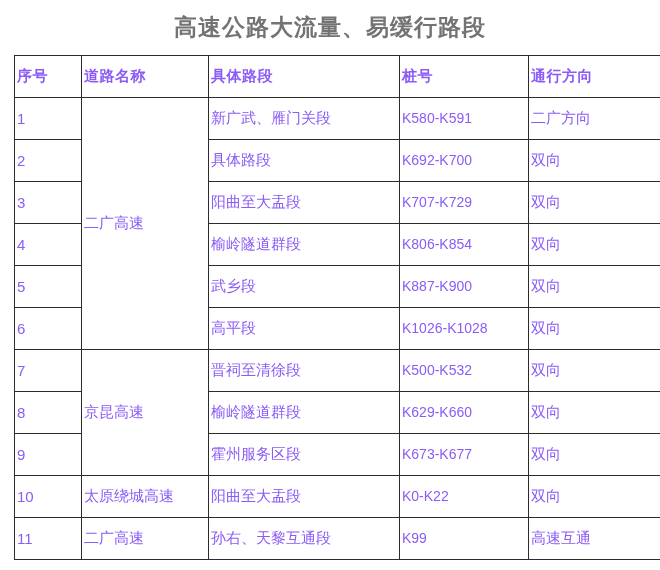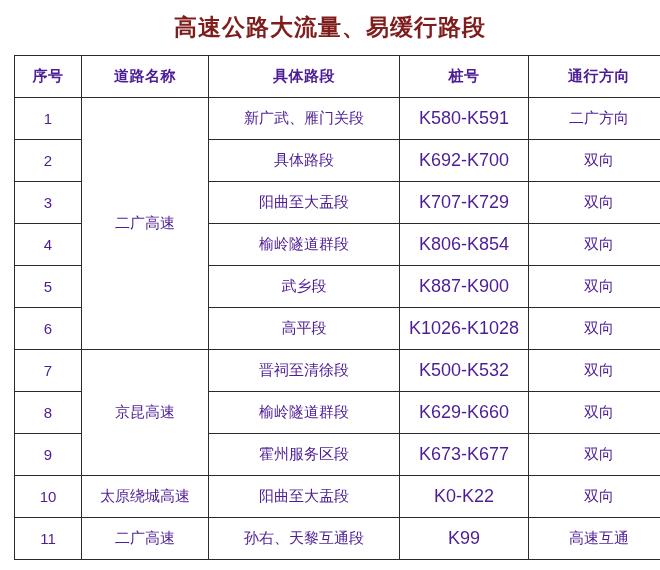--- a/index.html
+++ b/index.html
@@ -20,44 +20,44 @@
     box-sizing: border-box;
     padding: 0;
     position: relative;
   }
   .title {
     text-align: center;
     font-family: "Liberation Serif", "DejaVu Serif", serif;
     font-weight: bold;
     font-size: 23px;
     letter-spacing: 1px;
-    color: #7f1d1d;
+    color: #737373;
     padding-top: 14px;
     padding-bottom: 13px;
     line-height: 1.2;
   }
   .table-wrap {
     padding: 0 14px;
     box-sizing: border-box;
   }
   table.road-table {
     border-collapse: collapse;
     width: 632px;
     table-layout: fixed;
     font-size: 14px;
   }
   table.road-table th,
   table.road-table td {
     border: 1px solid #2b2b2b;
-    text-align: center;
+    text-align: left;
     vertical-align: middle;
     height: 41px;
     padding: 0 2px;
     font-weight: normal;
-    color: #4c1d95;
+    color: #8b5cf6;
     white-space: nowrap;
     overflow: hidden;
   }
   table.road-table thead th {
     font-weight: bold;
     font-size: 15px;
     letter-spacing: 0.5px;
   }
   table.road-table td.col-idx { width: 62px; }
   table.road-table td.col-road { width: 122px; }
@@ -66,21 +66,21 @@
   table.road-table td.col-dir { width: 136px; }
   table.road-table th.col-idx { width: 62px; }
   table.road-table th.col-road { width: 122px; }
   table.road-table th.col-seg { width: 186px; }
   table.road-table th.col-stake { width: 124px; }
   table.road-table th.col-dir { width: 136px; }
   .col-road.rowspan-cell {
     font-size: 15px;
   }
   .col-seg { font-size: 15px; }
-  .col-stake { font-size: 18px; }
+  .col-stake { font-size: 14px; }
   .col-dir { font-size: 15px; }
   .col-idx { font-size: 15px; }
 </style>
 </head>
 <body>
 
 <div class="page">
 
   <div class="title">高速公路大流量、易缓行路段</div>
 

